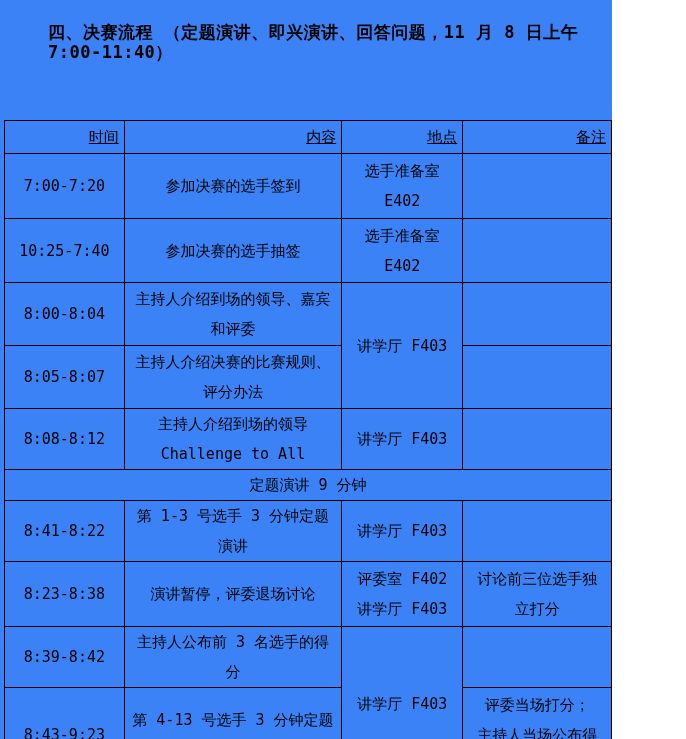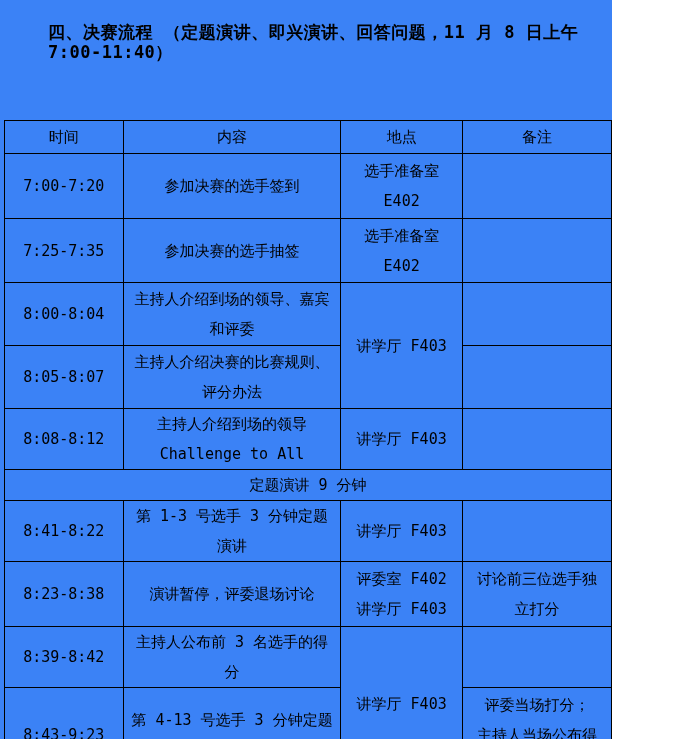--- a/index.html
+++ b/index.html
@@ -34,22 +34,23 @@
     border: 1.5px solid #000000;
     padding: 0 5px;
     font-size: 15px;
     font-weight: normal;
     line-height: 30px;
     vertical-align: middle;
     white-space: pre-line;
     overflow: hidden;
   }
   table.schedule th {
-    text-align: center;
+    text-align: right;
     line-height: normal;
+    text-decoration: underline;
   }
   .al-c { text-align: center; }
   .al-l { text-align: center; }
   .band-cell { line-height: normal; padding-left: 4px; }
 </style>
 </head>
 <body>
 
 <div class="page">
 
@@ -73,21 +74,21 @@
 
     <tr style="height:65px">
       <td class="al-c">7:00-7:20</td>
       <td class="al-c">参加决赛的选手签到</td>
       <td class="al-c">选手准备室
 E402</td>
       <td class="al-l"></td>
     </tr>
 
     <tr style="height:64px">
-      <td class="al-c">7:25-7:35</td>
+      <td class="al-c">10:25-7:40</td>
       <td class="al-c">参加决赛的选手抽签</td>
       <td class="al-c">选手准备室
 E402</td>
       <td class="al-l"></td>
     </tr>
 
     <tr style="height:63px">
       <td class="al-c">8:00-8:04</td>
       <td class="al-l">主持人介绍到场的领导、嘉宾
 和评委</td>

